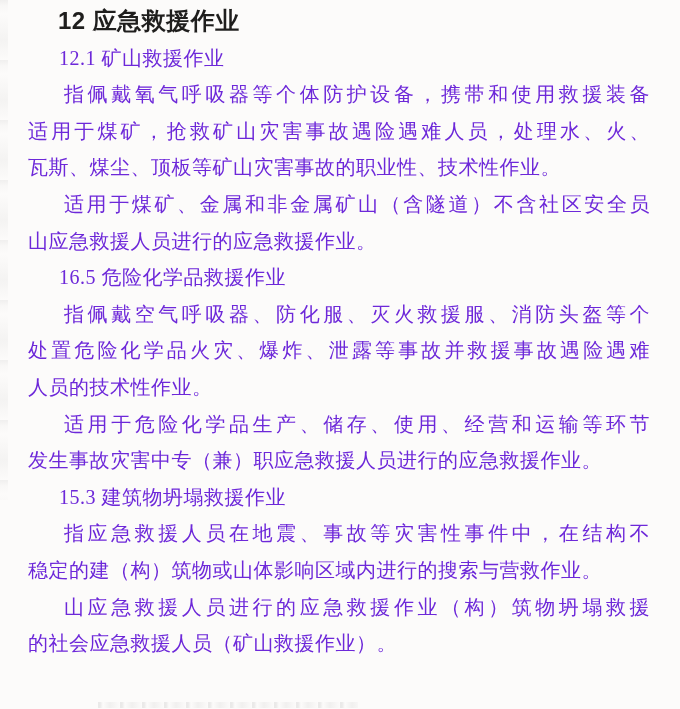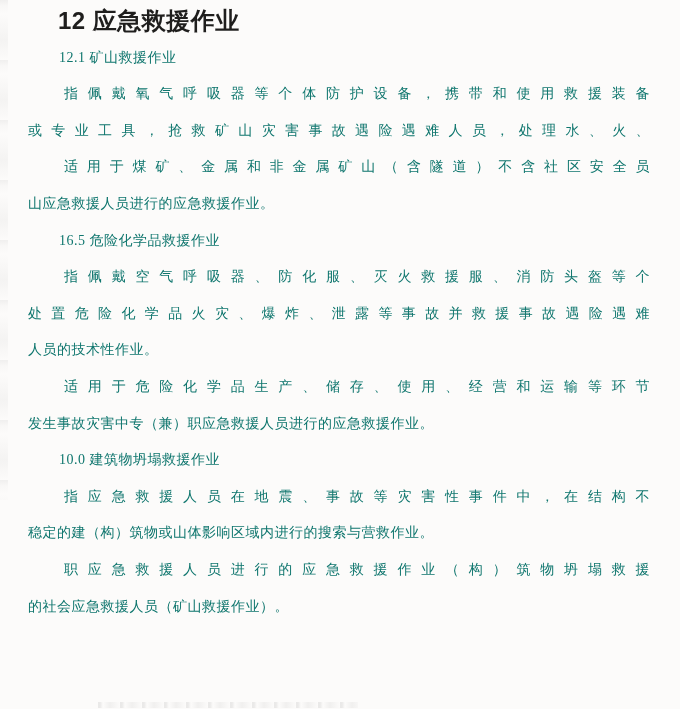--- a/index.html
+++ b/index.html
@@ -14,25 +14,25 @@
     font-family: "Liberation Serif", "DejaVu Serif", serif;
     position: relative;
   }
   .page {
     position: relative;
     width: 622px;
     padding: 3px 30px 0 28px;
     box-sizing: content-box;
   }
   .line {
-    font-size: 14px;
+    font-size: 20px;
     line-height: 36.6px;
     height: 36.6px;
     letter-spacing: 0.5px;
-    color: #0f766e;
+    color: #6d28d9;
     white-space: normal;
     overflow: hidden;
   }
   .line.h1 {
     font-family: "Liberation Sans", "DejaVu Sans", sans-serif;
     font-weight: 700;
     font-size: 24px;
     color: #1f1e1d;
     text-indent: 30px;
     letter-spacing: 0.5px;
@@ -86,31 +86,32 @@
   }
 </style>
 </head>
 <body>
 
 <div class="page">
 
 <div class="line h1">12 应急救援作业</div>
     <div class="line h2">12.1 矿山救援作业</div>
     <div class="line first fill">指佩戴氧气呼吸器等个体防护设备，携带和使用救援装备</div>
-    <div class="line cont fill">或专业工具，抢救矿山灾害事故遇险遇难人员，处理水、火、</div>
+    <div class="line cont fill">适用于煤矿，抢救矿山灾害事故遇险遇难人员，处理水、火、</div>
+    <div class="line cont">瓦斯、煤尘、顶板等矿山灾害事故的职业性、技术性作业。</div>
     <div class="line first fill">适用于煤矿、金属和非金属矿山（含隧道）不含社区安全员</div>
     <div class="line cont">山应急救援人员进行的应急救援作业。</div>
     <div class="line h2">16.5 危险化学品救援作业</div>
     <div class="line first fill">指佩戴空气呼吸器、防化服、灭火救援服、消防头盔等个</div>
     <div class="line cont fill">处置危险化学品火灾、爆炸、泄露等事故并救援事故遇险遇难</div>
     <div class="line cont">人员的技术性作业。</div>
     <div class="line first fill">适用于危险化学品生产、储存、使用、经营和运输等环节</div>
     <div class="line cont">发生事故灾害中专（兼）职应急救援人员进行的应急救援作业。</div>
-    <div class="line h2">10.0 建筑物坍塌救援作业</div>
+    <div class="line h2">15.3 建筑物坍塌救援作业</div>
     <div class="line first fill">指应急救援人员在地震、事故等灾害性事件中，在结构不</div>
     <div class="line cont">稳定的建（构）筑物或山体影响区域内进行的搜索与营救作业。</div>
-    <div class="line first fill">职应急救援人员进行的应急救援作业（构）筑物坍塌救援</div>
+    <div class="line first fill">山应急救援人员进行的应急救援作业（构）筑物坍塌救援</div>
     <div class="line cont">的社会应急救援人员（矿山救援作业）。</div>
   </div>
 
 <div class="edge-smudge"></div>
 
 <div class="cutoff-smudge"></div>
 
 </body></html>

